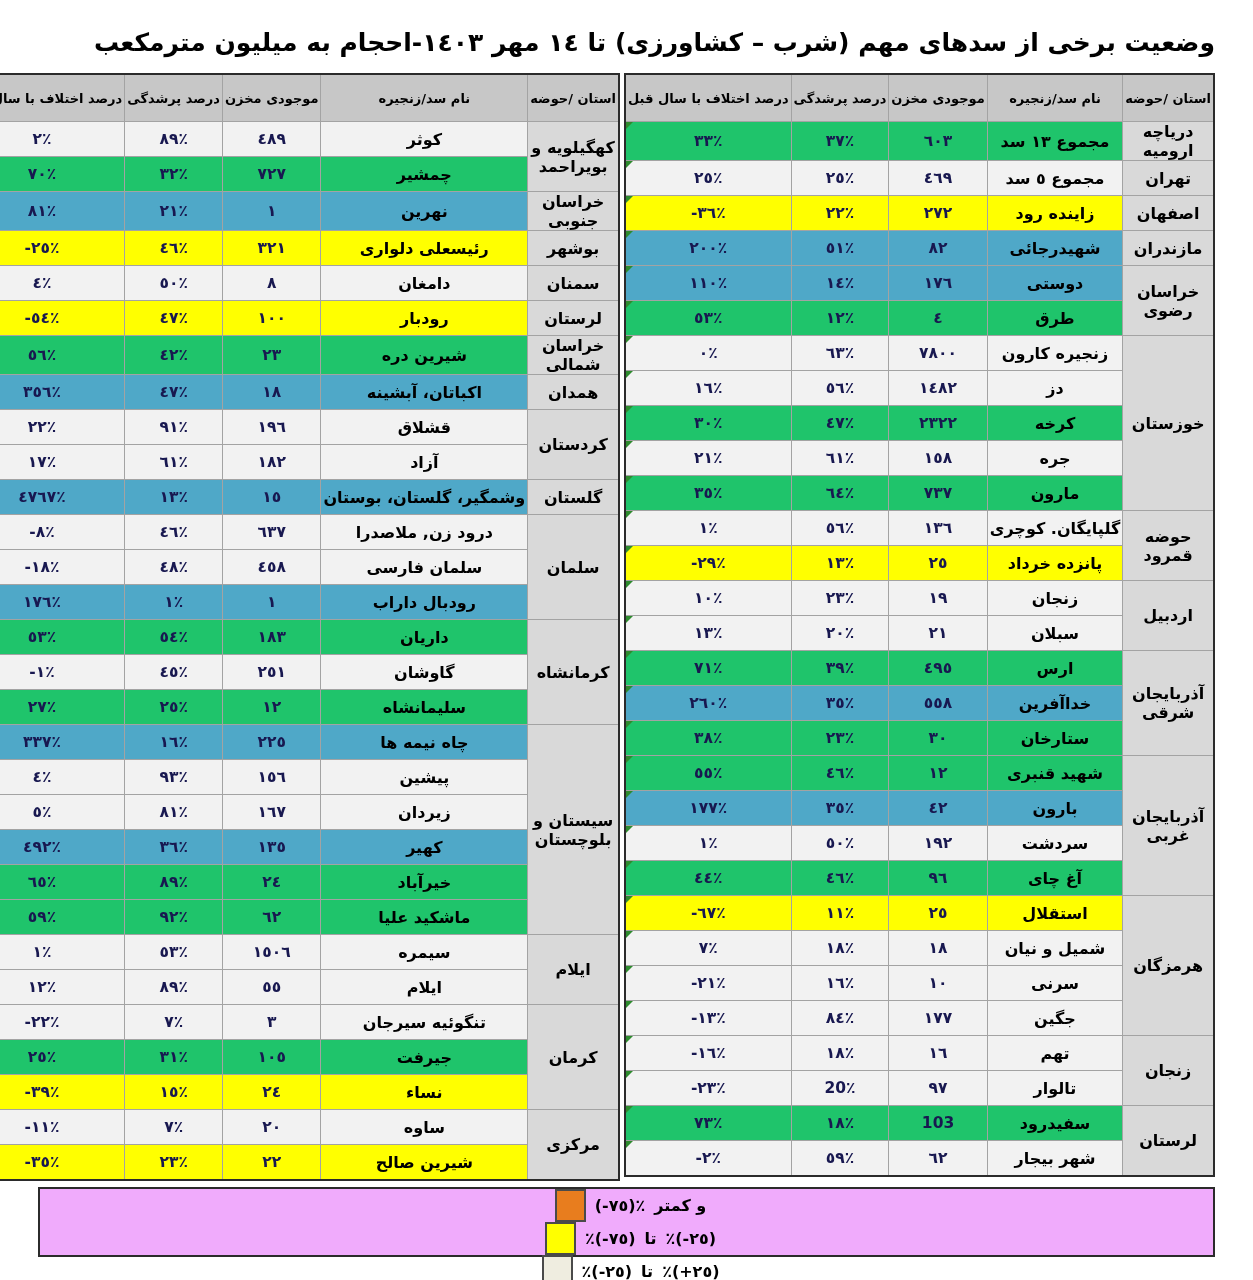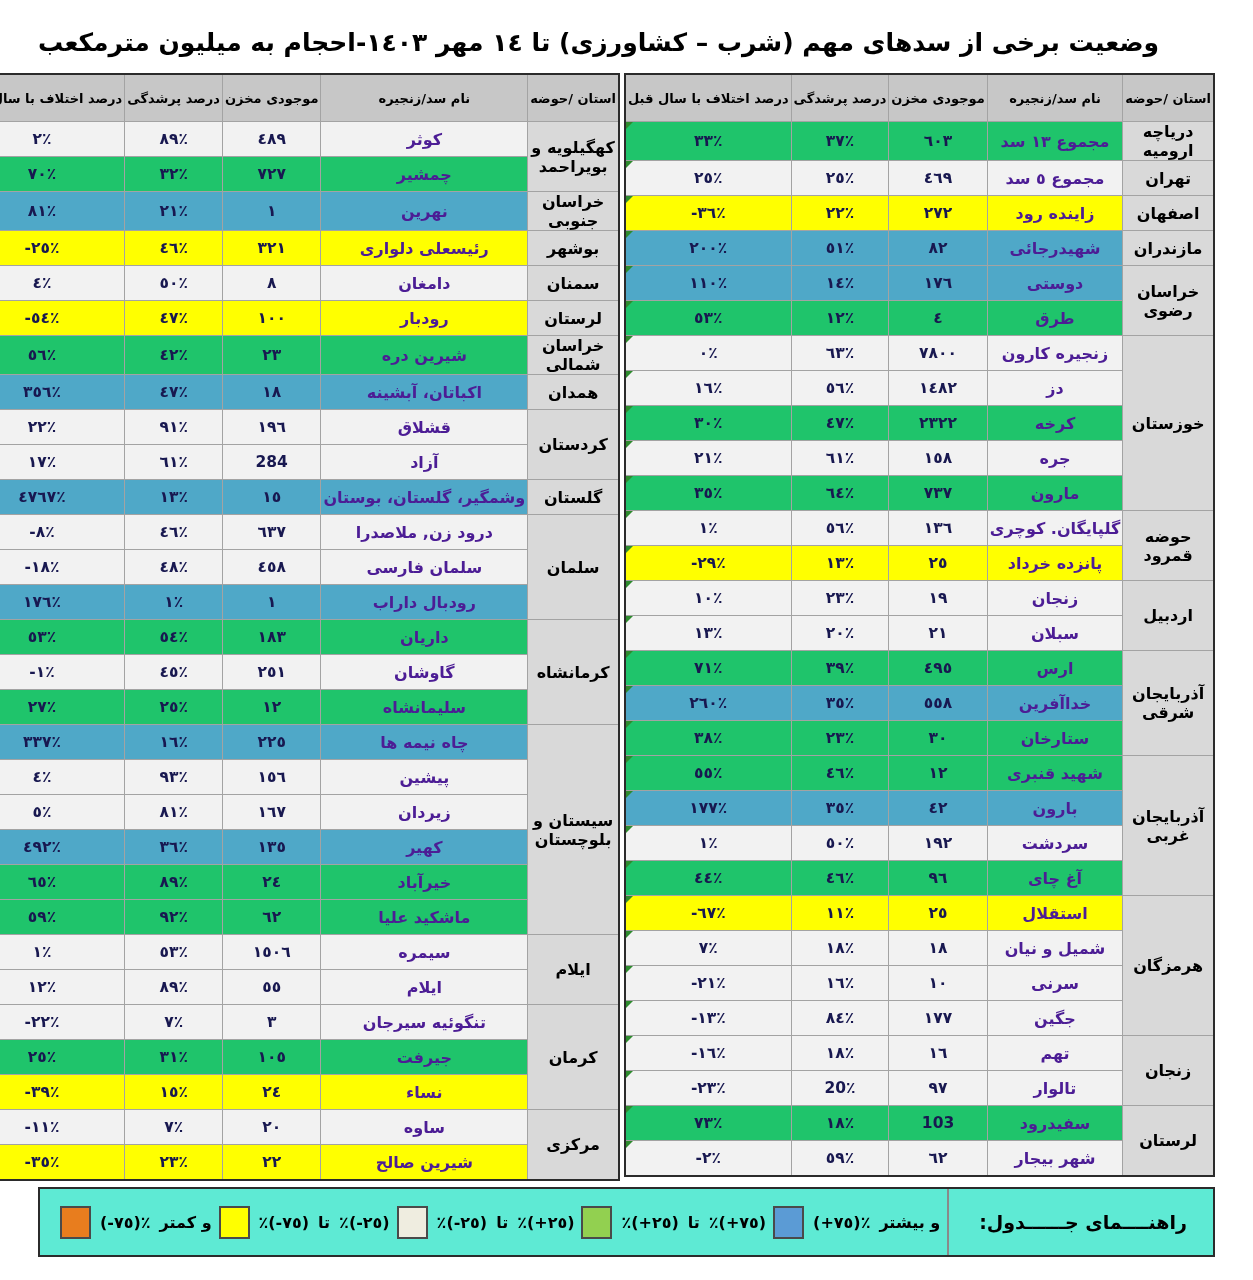--- a/index.html
+++ b/index.html
@@ -1,35 +1,35 @@
 <!DOCTYPE html>
 <html dir="rtl" lang="fa" style="--c-green: #1fc46b; --c-blue: #4fa8c8; --c-yellow: #ffff00; --c-white: #f2f2f2;"><head>
 <meta charset="utf-8">
 <style>
   html,body{margin:0;padding:0;background:#fff;}
   body{width:1253px;height:1280px;font-family:"DejaVu Sans",sans-serif;overflow:hidden;}
   .page{padding:24px 38px 0 38px;}
-  .title{text-align:left;font-size:25px;font-weight:bold;color:#000;margin:4px 0 16px 0;direction:rtl;}
+  .title{text-align:right;font-size:25px;font-weight:bold;color:#000;margin:4px 0 16px 0;direction:rtl;}
   .tables{display:flex;direction:rtl;gap:4px;align-items:flex-start;}
   table.dams{border-collapse:collapse;border:2px solid #2b2b2b;table-layout:fixed;}
   table.dams th, table.dams td{border:1px solid #a3a3a3;text-align:center;vertical-align:middle;padding:0 2px;overflow:hidden;}
   table.dams th{background:#c7c7c7;font-weight:bold;font-size:13px;color:#000;height:46px;white-space:nowrap;}
   table.dams td{height:34px;}
   td.prov{background:#d9d9d9;font-weight:bold;font-size:16px;color:#000;}
-  td.dam{font-weight:bold;font-size:16px;color:#4c1d95;white-space:nowrap;}
+  td.dam{font-weight:bold;font-size:16px;color:#000000;white-space:nowrap;}
   td.num{font-weight:bold;font-size:15.5px;color:#181850;direction:ltr;unicode-bidi:embed;}
   .st-white{background:var(--c-white,#f2f2f2);}
   .st-green{background:var(--c-green,#1fc46b);}
   .st-blue{background:var(--c-blue,#4fa8c8);}
   .st-yellow{background:var(--c-yellow,#ffff00);}
   td.diff{position:relative;}
   td.diff::before{content:"";position:absolute;top:0;left:0;width:0;height:0;
       border-top:7px solid #2e8b2e;border-right:7px solid transparent;}
-  .legend{margin-top:6px;height:66px;border:2px solid #2b2b2b;background:#5eead4;
-      display:flex;direction:ltr;align-items:center;justify-content:space-between;padding:0 12px 0 20px;}
+  .legend{margin-top:6px;height:66px;border:2px solid #2b2b2b;background:#f0abfc;
+      display:flex;direction:ltr;align-items:center;padding:0 12px 0 20px;flex-direction:column;}
   .leg-item{display:flex;align-items:center;gap:9px;font-weight:bold;font-size:16px;color:#000;}
   .swatch{width:27px;height:29px;border:2px solid #4a4a4a;flex:0 0 auto;}
   .u{direction:ltr;unicode-bidi:bidi-override;}
   .t{direction:rtl;}
   .leg-label{direction:rtl;font-size:19px;font-weight:bold;color:#000;align-self:stretch;
       display:flex;align-items:center;border-right:0;border-left:2px solid #8a8a8a;padding:0 14px 0 30px;}
 </style>
 </head>
 <body>
 
@@ -328,21 +328,21 @@
             </tr>
             <tr>
               <td class="prov" rowspan="2">کردستان</td>
               <td class="dam st-white">قشلاق</td>
               <td class="num st-white">١٩٦</td>
               <td class="num st-white">٩١٪</td>
               <td class="num diff st-white">٢٢٪</td>
             </tr>
             <tr>
               <td class="dam st-white">آزاد</td>
-              <td class="num st-white">284</td>
+              <td class="num st-white">١٨٢</td>
               <td class="num st-white">٦١٪</td>
               <td class="num diff st-white">١٧٪</td>
             </tr>
             <tr>
               <td class="prov" rowspan="1">گلستان</td>
               <td class="dam st-blue">وشمگیر، گلستان، بوستان</td>
               <td class="num st-blue">١٥</td>
               <td class="num st-blue">١٣٪</td>
               <td class="num diff st-blue">٤٧٦٧٪</td>
             </tr>

